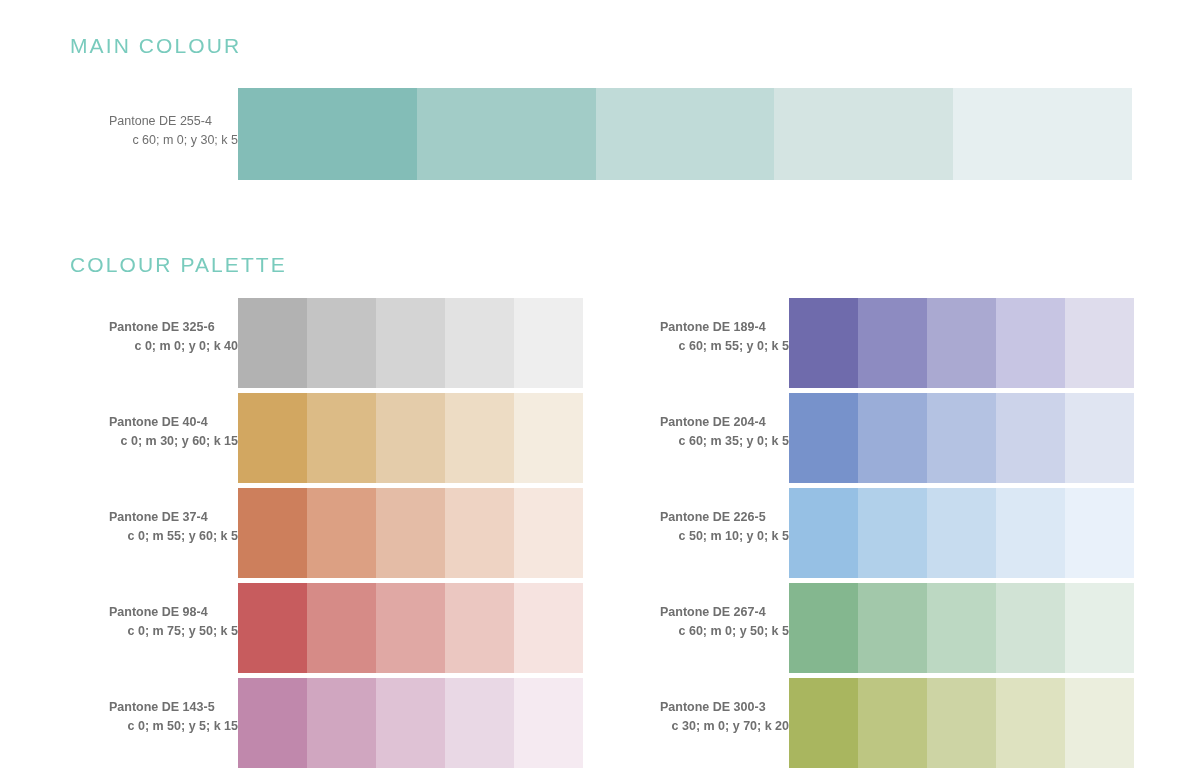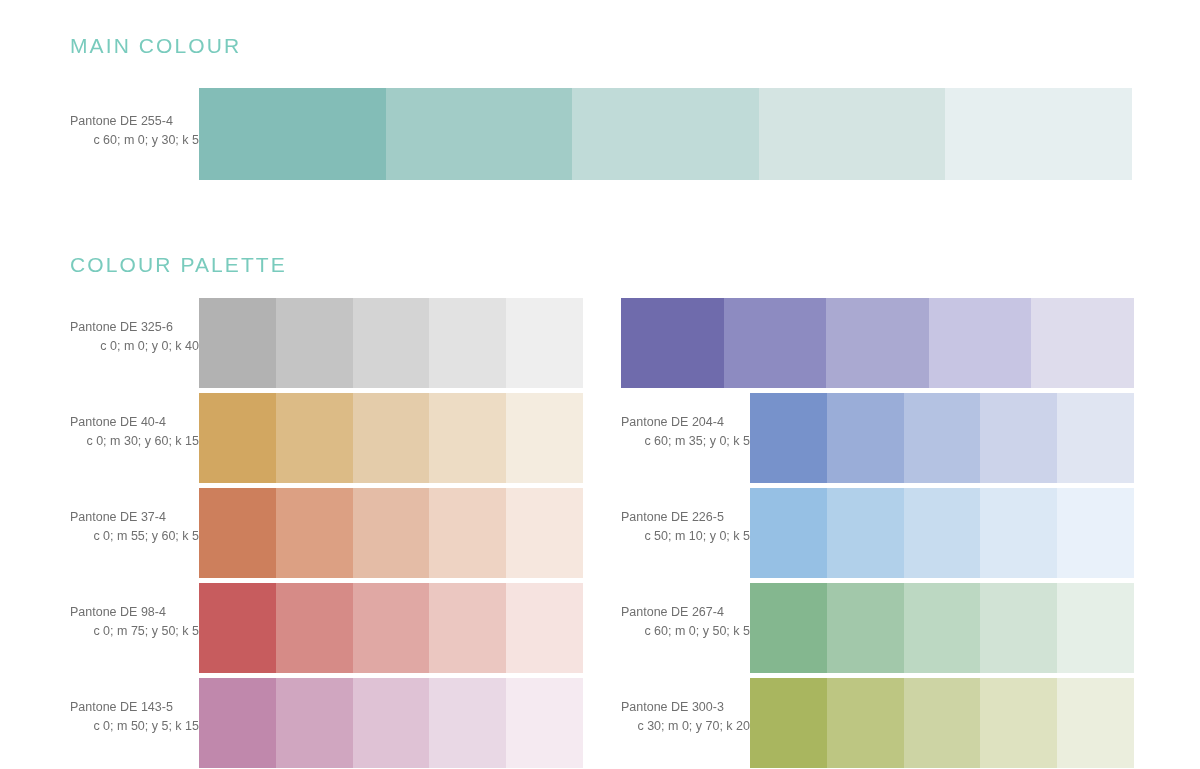--- a/index.html
+++ b/index.html
@@ -42,20 +42,21 @@
     align-items: flex-start;
   }
   .swatch-label {
     width: 130px;
     padding-right: 0px;
     flex: 0 0 129px;
     font-size: 12.5px;
     line-height: 19px;
     color: #6f6f6f;
     white-space: nowrap;
+    margin-left: 39px;
   }
   .swatch-label .name { display: block; }
   .swatch-label .cmyk { display: block; text-align: right; }
   .swatch-strip {
     display: flex;
     flex: 1 1 auto;
     height: 90px;
   }
   .swatch-strip .tint {
     flex: 1 1 0;
@@ -79,20 +80,21 @@
   
   #palette-grid {
     position: absolute;
     left: 70px;
     top: 298px;
     width: 1065px;
     display: grid;
     grid-template-columns: 513px 38px 513px;
     grid-auto-rows: 90px;
     row-gap: 5px;
+    font-weight: bold;
   }
   .palette-cell {
     display: flex;
     align-items: flex-start;
     height: 90px;
   }
   .palette-cell .swatch-label {
     flex: 0 0 129px;
     padding-top: 20px;
     font-size: 12.5px;
@@ -136,20 +138,24 @@
         <div class="swatch-strip">
           <div class="tint" style="background-color: rgb(178, 178, 178);"></div>
           <div class="tint" style="background-color: rgb(196, 196, 196);"></div>
           <div class="tint" style="background-color: rgb(212, 212, 212);"></div>
           <div class="tint" style="background-color: rgb(226, 226, 226);"></div>
           <div class="tint" style="background-color: rgb(238, 238, 238);"></div>
         </div>
       </div>
       <div class="spacer-col"></div>
       <div class="palette-cell">
+        <div class="swatch-label">
+          <span class="name">Pantone DE 189-4</span>
+          <span class="cmyk">c 60; m 55; y 0; k 5</span>
+        </div>
         <div class="swatch-strip">
           <div class="tint" style="background-color: rgb(111, 107, 172);"></div>
           <div class="tint" style="background-color: rgb(141, 139, 193);"></div>
           <div class="tint" style="background-color: rgb(170, 169, 209);"></div>
           <div class="tint" style="background-color: rgb(199, 197, 227);"></div>
           <div class="tint" style="background-color: rgb(222, 220, 236);"></div>
         </div>
       </div>
       <div class="palette-cell">
         <div class="swatch-label">

